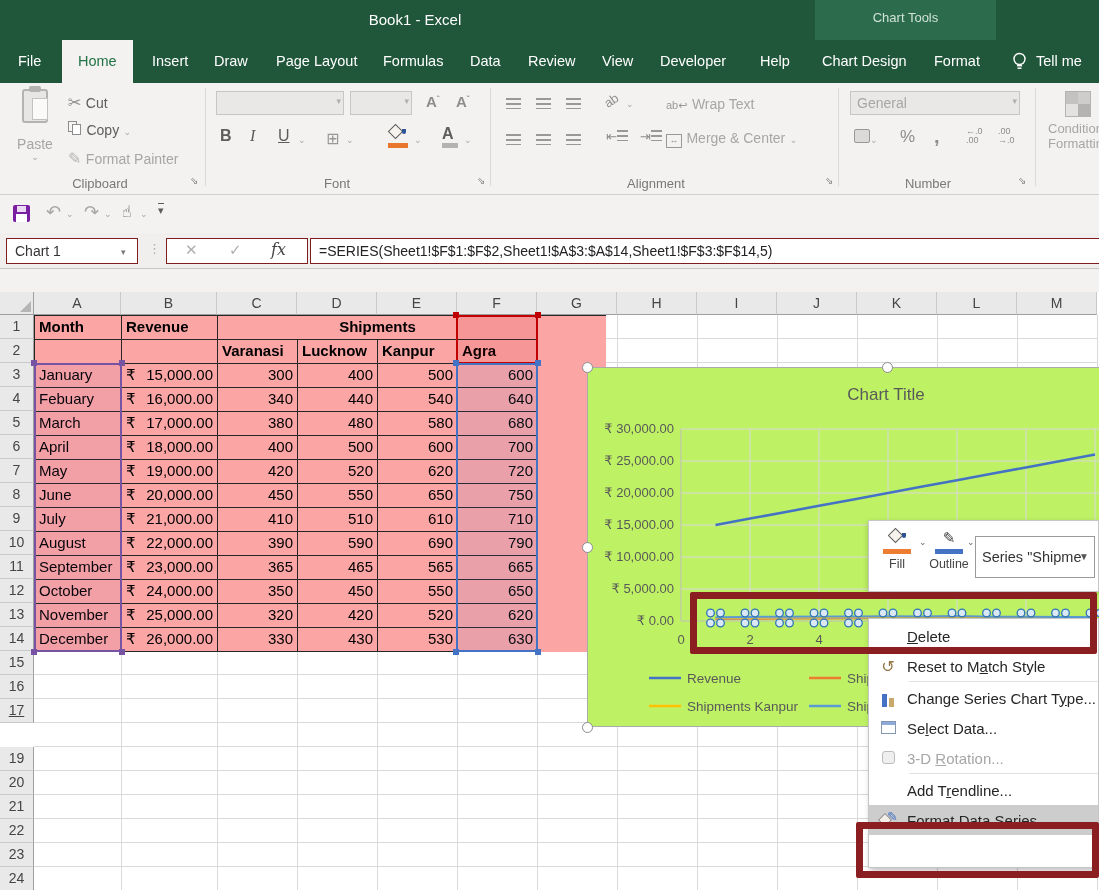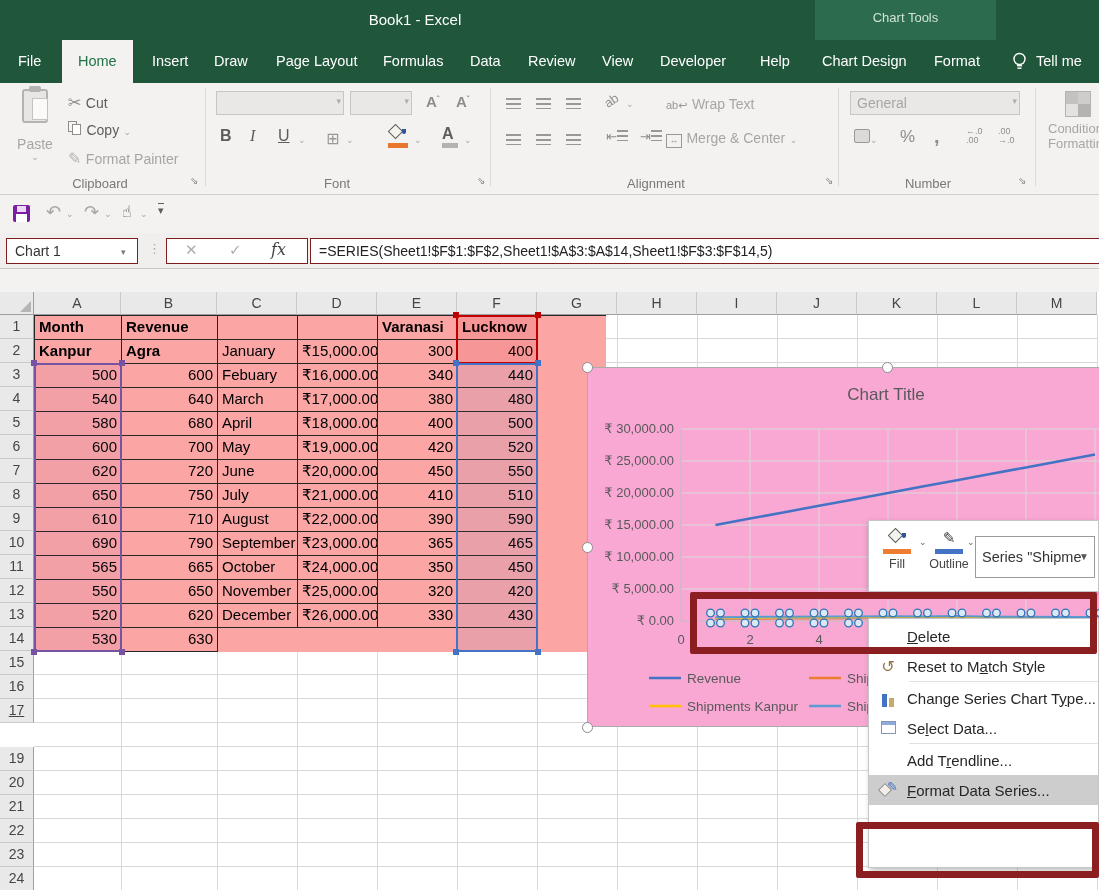--- a/index.html
+++ b/index.html
@@ -44,21 +44,21 @@
   
   #sheettable{left:34px;top:315px;width:572px;display:grid;grid-template-columns:87px 96px 80px 80px 80px 80px;grid-auto-rows:24px;border-left:1px solid #262626;border-top:1px solid #262626;z-index:2;background:#fca5a5}
   #sheettable .c{border-right:1px solid #262626;border-bottom:1px solid #262626;font-size:15px;line-height:22px;padding:0 4px;white-space:nowrap;overflow:hidden;cursor:cell}
   #sheettable .b{font-weight:bold}
   #sheettable .num{text-align:right}
   #sheettable .rev{display:flex;justify-content:space-between}
   
   .sel{position:absolute;z-index:3;pointer-events:none}
   .handle{position:absolute;width:6px;height:6px;z-index:4}
   
-  #chart{left:587px;top:367px;width:513px;height:360px;background:#f9a8d4;border:1px solid #ababab;border-right:none;z-index:4;cursor:pointer}
+  #chart{left:587px;top:367px;width:513px;height:360px;background:#bef264;border:1px solid #ababab;border-right:none;z-index:4;cursor:pointer}
   .grip{position:absolute;width:11px;height:11px;border-radius:50%;background:#fff;border:1.5px solid #8c8c8c;z-index:5}
   
   #minitb{left:868px;top:520px;width:231px;height:72px;background:#fff;border:1px solid #c6c6c6;box-shadow:0 2px 6px rgba(0,0,0,.2);z-index:6}
   .tbbtn{position:absolute;top:8px;width:40px;text-align:center;cursor:pointer}
   .tbbtn .bar{width:28px;height:5px;margin:2px auto 3px}
   .tbbtn .lbl{font-size:12.5px;color:#444}
   #series-dd{position:absolute;left:106px;top:15px;width:120px;height:42px;border:1px solid #9a9a9a;background:#fff;font-size:14.5px;color:#333;line-height:40px;padding-left:6px;cursor:pointer;white-space:nowrap;overflow:hidden}
   #series-dd .dd{position:absolute;right:5px;top:0;font-size:10px;color:#555}
   
   #ctxmenu{left:868px;top:618px;width:231px;height:250px;background:#fff;border:1px solid #c6c6c6;box-shadow:2px 3px 6px rgba(0,0,0,.25);z-index:6;padding-top:2px}
@@ -299,20 +299,21 @@
     <div class="vline" style="left: 777px;"></div>
     <div class="vline" style="left: 857px;"></div>
     <div class="vline" style="left: 937px;"></div>
     <div class="vline" style="left: 1017px;"></div>
     <div class="vline" style="left: 1097px;"></div>
   </div>
 
 <div class="abs" id="sheettable">
     <div class="c b">Month</div>
     <div class="c b">Revenue</div>
+    <div class="c b" style="grid-column: 3 / span 4; text-align: center;">Shipments</div>
     <div class="c "></div>
     <div class="c "></div>
     <div class="c b">Varanasi</div>
     <div class="c b">Lucknow</div>
     <div class="c b">Kanpur</div>
     <div class="c b">Agra</div>
     <div class="c ">January</div>
     <div class="c rev">
       <span>₹</span>
       <span>15,000.00</span>
@@ -567,20 +568,24 @@
     </div>
     <div class="msep"></div>
     <div class="mitem">
       <span class="ic"><span class="mi-charttype"><i></i><b></b></span></span>
       <span>Change Series Chart T<u>y</u>pe...</span>
     </div>
     <div class="mitem">
       <span class="ic"><span class="mi-table"></span></span>
       <span>Se<u>l</u>ect Data...</span>
     </div>
+    <div class="mitem dis">
+      <span class="ic"><span class="mi-cube"></span></span>
+      <span>3-D <u>R</u>otation...</span>
+    </div>
     <div class="msep"></div>
     <div class="mitem">
       <span class="ic"></span>
       <span>Add T<u>r</u>endline...</span>
     </div>
     <div class="mitem hl">
       <span class="ic"><span class="mi-fds"><u></u><s>✎</s></span></span>
       <span><u>F</u>ormat Data Series...</span>
     </div>
   </div>

